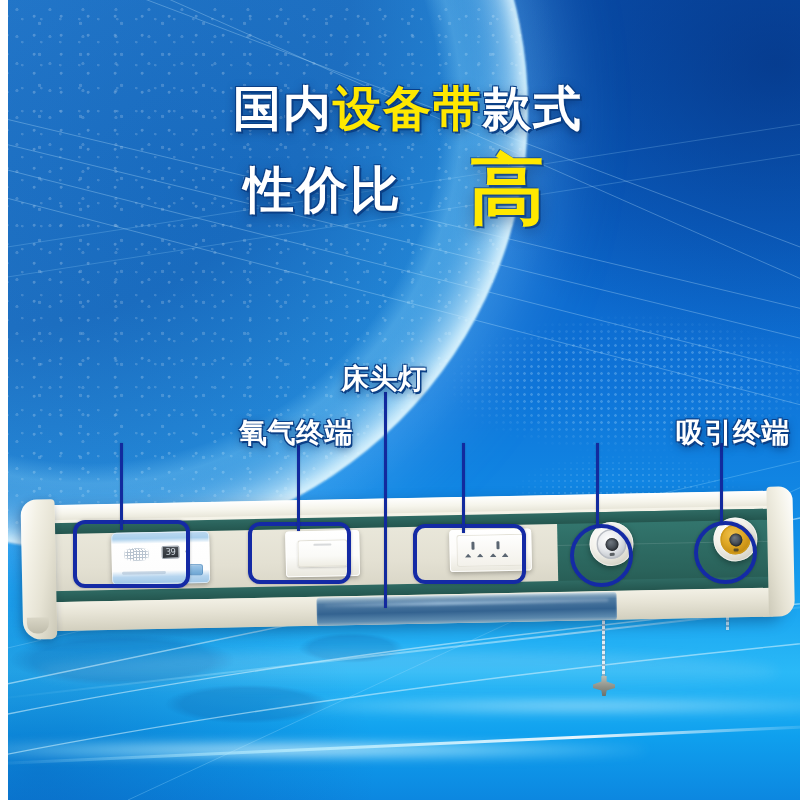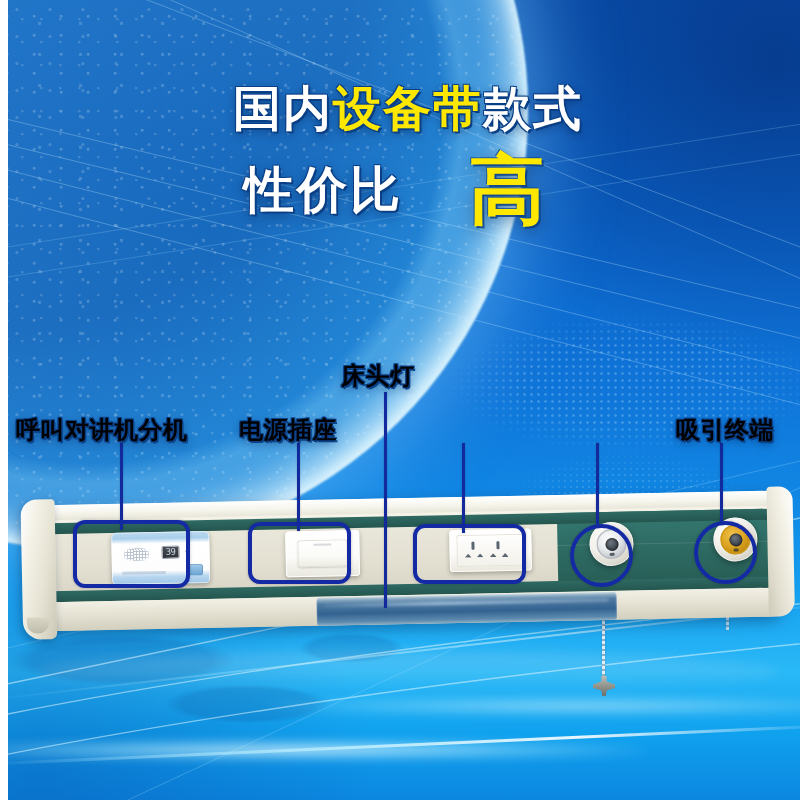--- a/index.html
+++ b/index.html
@@ -177,24 +177,24 @@
     color: #ffe800;
     line-height: .95;
     text-shadow:
       2px 2px 0 rgba(10,63,134,.85), -1px -1px 0 rgba(10,63,134,.7),
       0 5px 16px rgba(2,30,80,.5);
   }
 
   
   .callout {
     position: absolute;
-    font-size: 24px;
+    font-size: 28px;
     font-weight: 700;
     letter-spacing: .5px;
-    color: #000000;
+    color: #ffffff;
     white-space: nowrap;
     z-index: 22;
     text-shadow:
       1.6px 1.6px 0 #0b3f86, -1px -1px 0 #0b3f86,
       1px -1px 0 #0b3f86, -1px 1px 0 #0b3f86,
       0 3px 9px rgba(3,32,84,.6);
   }
   .leader {
     position: absolute;
     width: 3px;
@@ -517,22 +517,21 @@
   <div class="headline">
     <div class="hl-row1">
       <span>国内</span><span class="hl-hi">设备带</span><span>款式</span>
     </div>
     <div class="hl-row2">
       <span class="hl-sub">性价比</span>
       <span class="hl-big">高</span>
     </div>
   </div>
 
-  <div class="callout" style="left:8px; top:414px;">呼叫对讲机分机</div>
-  <div class="callout" style="left:231px; top:414px;">电源插座</div>
+  <div class="callout" style="left:231px; top:414px;">氧气终端</div>
   <div class="callout" style="left:333px; top:360px;">床头灯</div>
   <div class="callout" style="left:668px; top:414px;">吸引终端</div>
 
   <div class="leader" style="left:112px; top:443px; height:87px;"></div>
   <div class="leader" style="left:289px; top:443px; height:88px;"></div>
   <div class="leader" style="left:376px; top:392px; height:216px;"></div>
   <div class="leader" style="left:454px; top:443px; height:90px;"></div>
   <div class="leader" style="left:588px; top:443px; height:85px;"></div>
   <div class="leader" style="left:712px; top:443px; height:82px;"></div>
 

